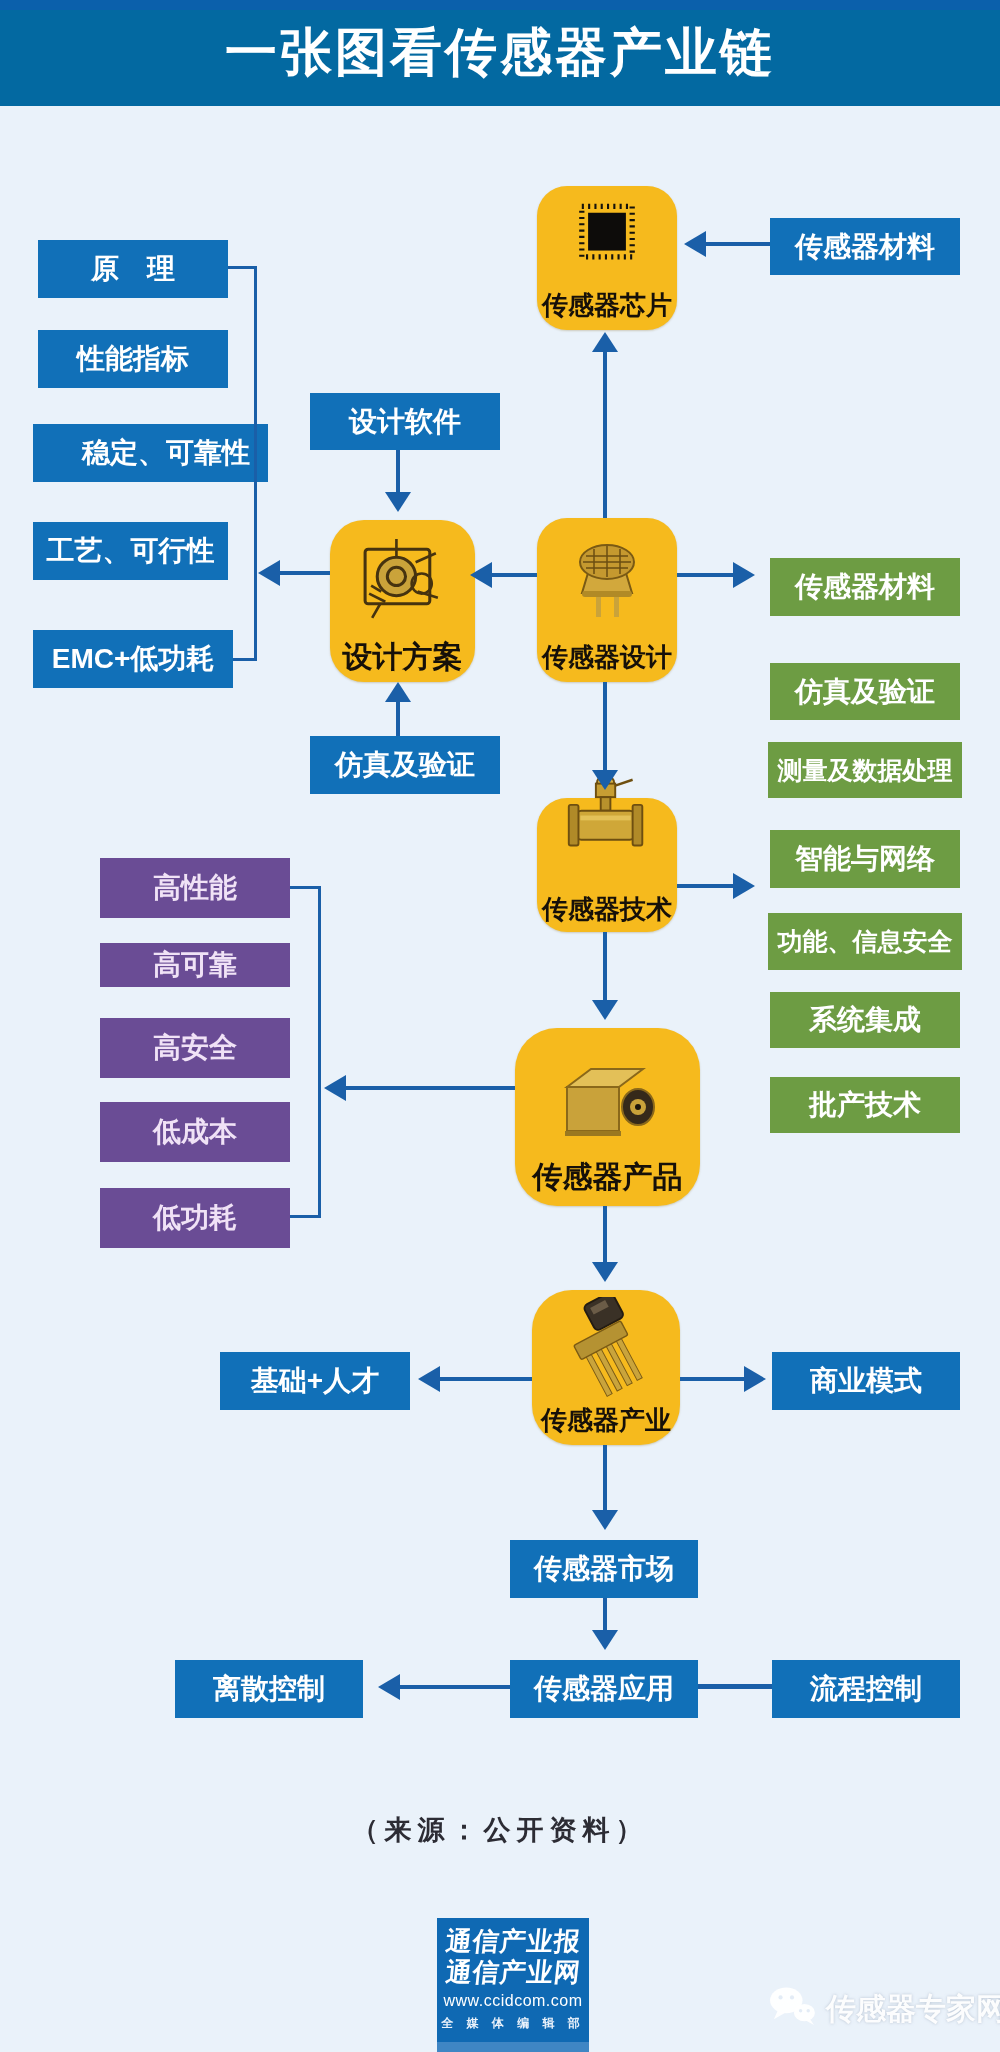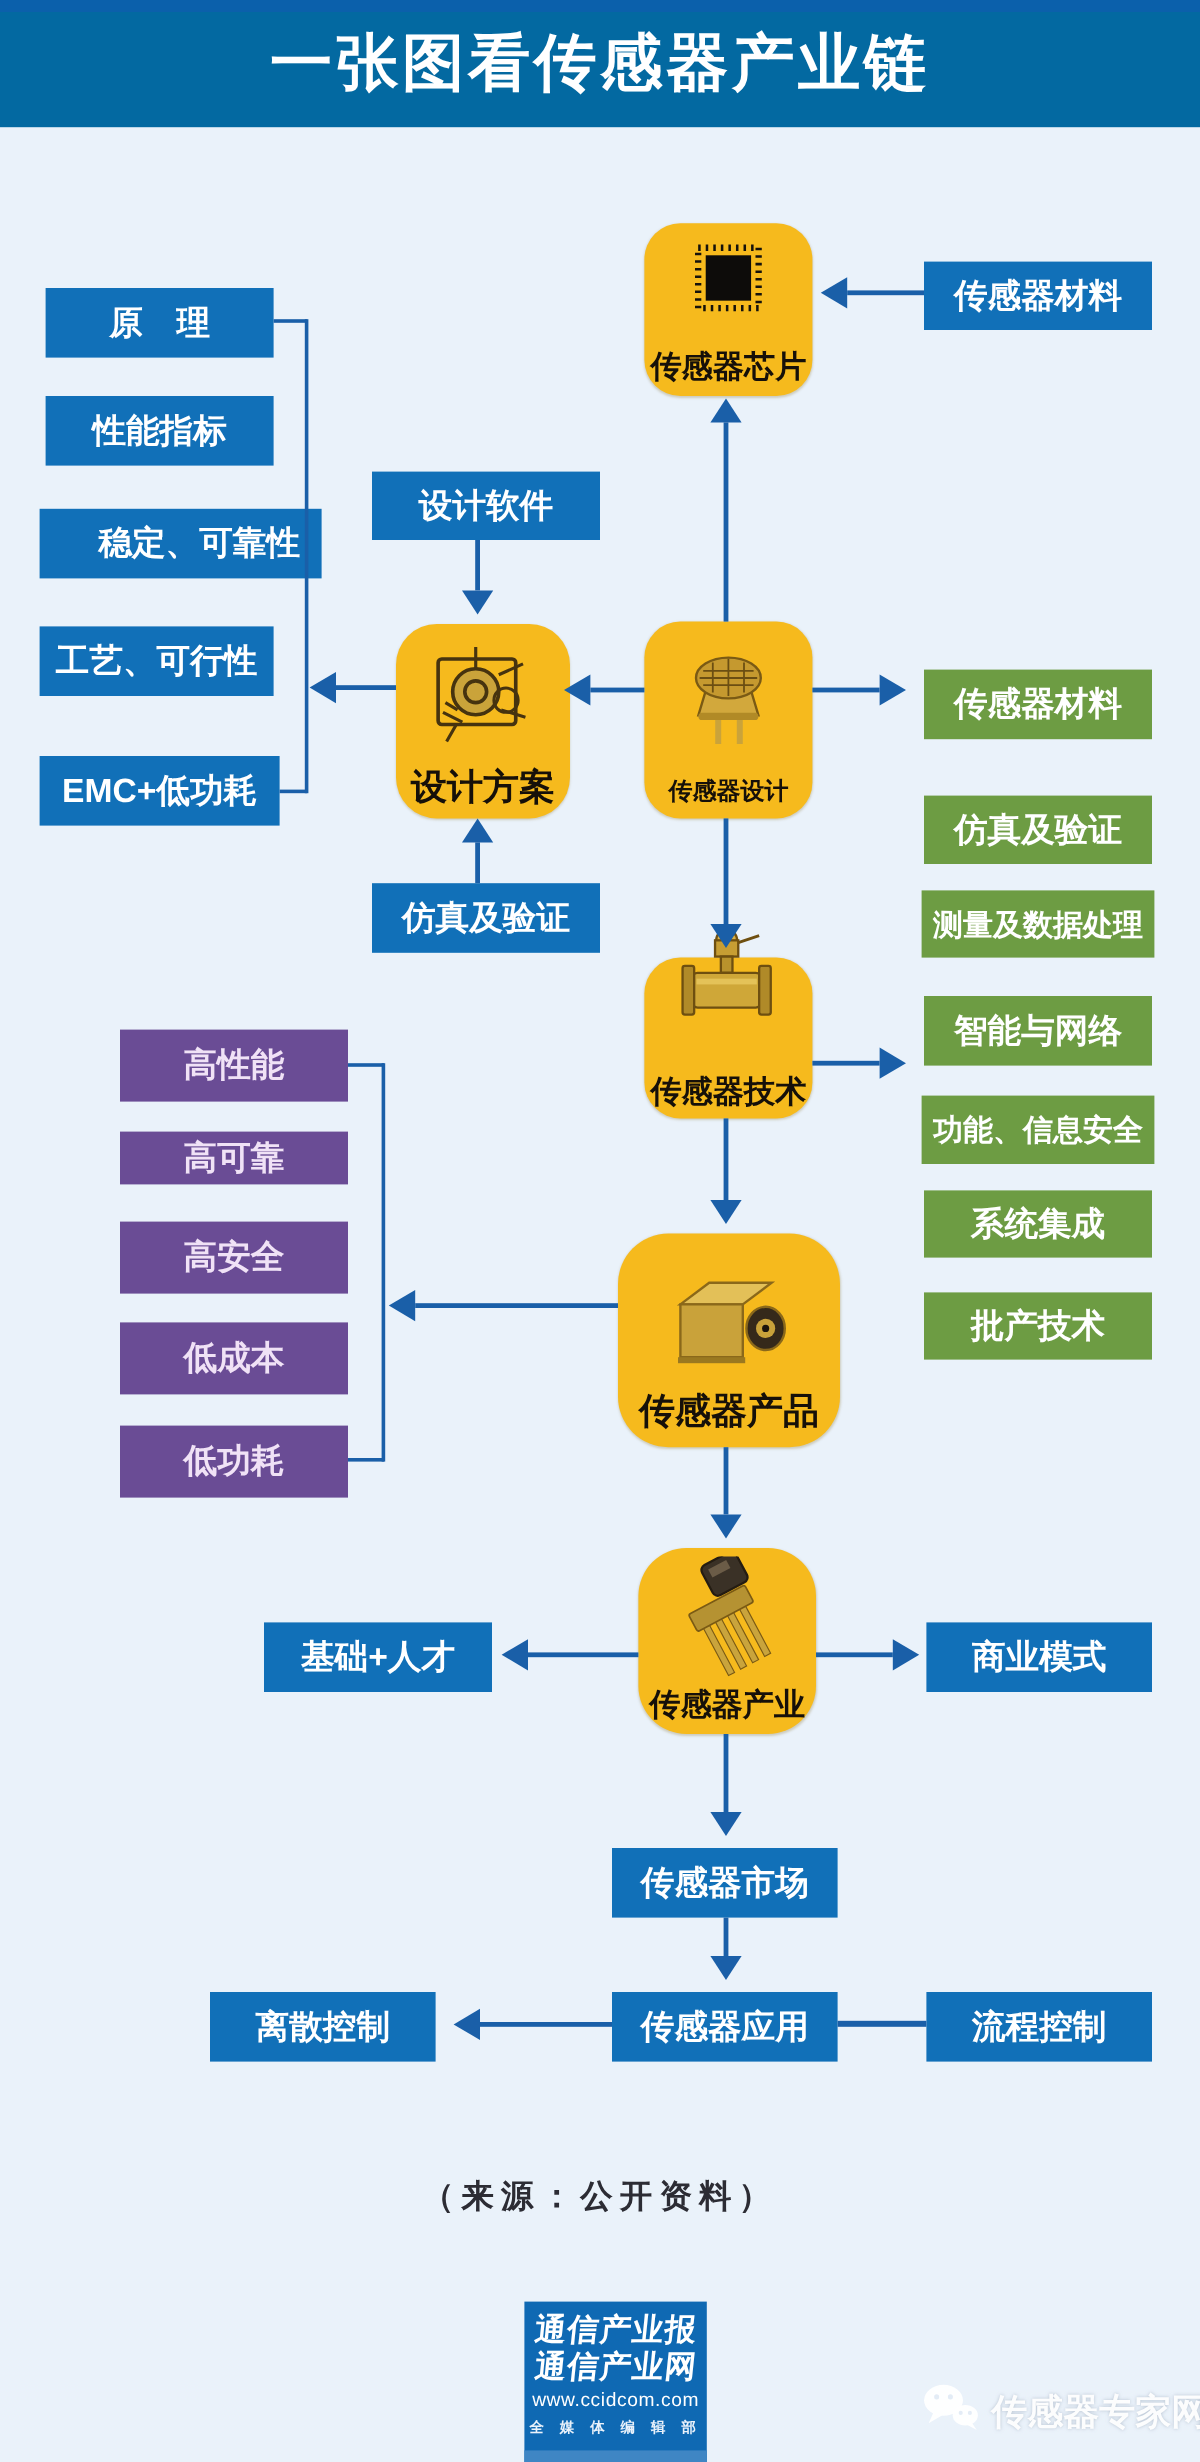--- a/index.html
+++ b/index.html
@@ -84,21 +84,21 @@
     <div class="glyph">
       <svg width="90" height="92" viewBox="0 0 90 92">
         <path d="M26 38 L64 38 L70 58 L20 58 Z" fill="#d2a83c" stroke="#7a5a14" stroke-width="2"></path>
         <ellipse cx="45" cy="27" rx="27" ry="17" fill="#c5992f" stroke="#7a5a14" stroke-width="2"></ellipse>
         <path d="M24 21 L66 21 M21 27 L69 27 M24 33 L66 33 M32 14 L32 39 M45 11 L45 42 M58 14 L58 39" stroke="#6b4e12" stroke-width="1.5" fill="none"></path>
         <rect x="20" y="56" width="50" height="6" rx="3" fill="#b18a26"></rect>
         <rect x="34" y="62" width="5" height="20" fill="#caa33a"></rect>
         <rect x="52" y="62" width="5" height="20" fill="#caa33a"></rect>
       </svg>
     </div>
-    <div class="nlabel" style="font-size:20px;margin-bottom:12px;">传感器设计</div>
+    <div class="nlabel" style="font-size:26px;margin-bottom:12px;">传感器设计</div>
   </div>
 
   <div class="card" style="left:537px;top:798px;width:140px;height:134px;border-radius:30px;gap:36px;">
     <div class="glyph">
       <svg width="92" height="88" viewBox="0 0 95 91">
         <circle cx="46" cy="12" r="9" fill="#d8b146" stroke="#6e4f10" stroke-width="2"></circle>
         <rect x="36" y="12" width="20" height="14" fill="#c79e33" stroke="#6e4f10" stroke-width="2"></rect>
         <path d="M56 14 L74 8" stroke="#6e4f10" stroke-width="2.5"></path>
         <rect x="41" y="26" width="10" height="14" fill="#b8922c" stroke="#6e4f10" stroke-width="2"></rect>
         <rect x="16" y="40" width="60" height="30" rx="5" fill="#cfa738" stroke="#6e4f10" stroke-width="2"></rect>

